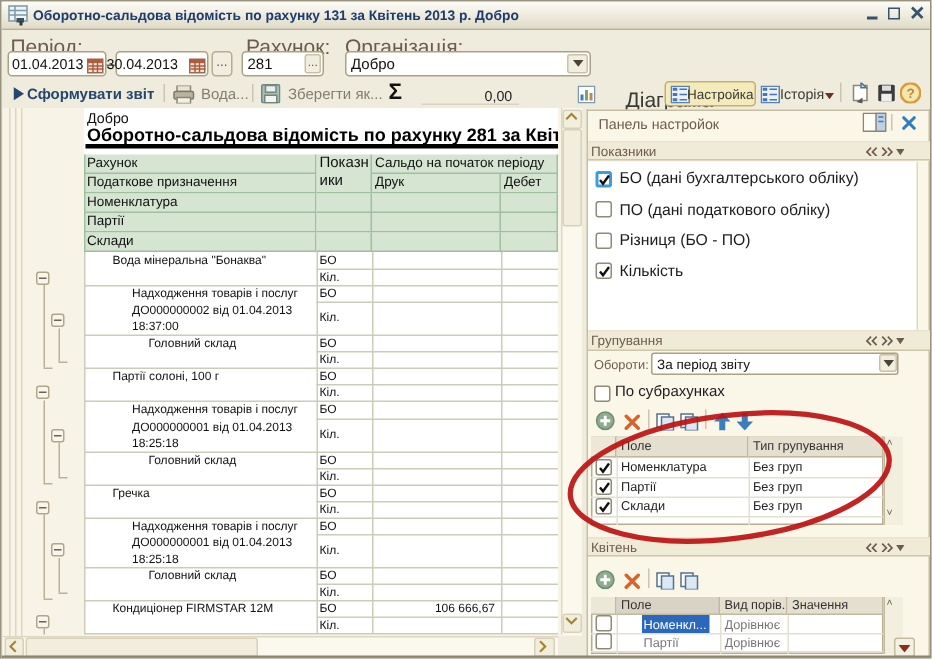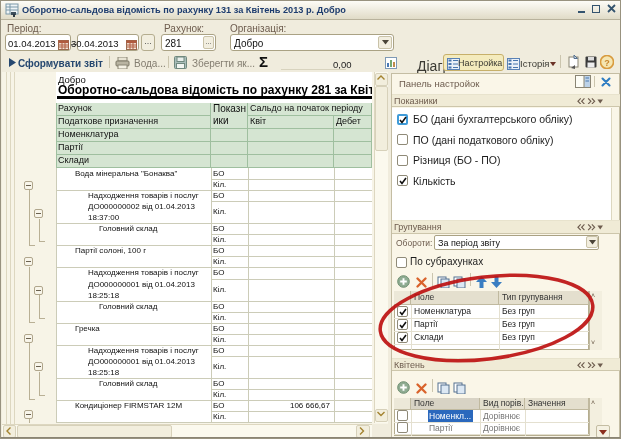--- a/index.html
+++ b/index.html
@@ -1,19 +1,19 @@
 <!DOCTYPE html>
 <html><head><meta charset="utf-8"><style>
 
 *{margin:0;padding:0;box-sizing:border-box}
 html,body{width:621px;height:439px;overflow:hidden}
 body{font-family:"Liberation Sans",sans-serif;background:#f0ecdd;position:relative;
 border:1px solid #98927f}
 .ab{position:absolute}
-.lbl{color:#6d5c4e;font-size:10px;white-space:nowrap}
+.lbl{color:#6d5c4e;font-size:14px;white-space:nowrap}
 .inp{background:#fff;border:1px solid #aaa284;border-radius:3px}
 .btn{background:#f2eedf;border:1px solid #b5ad8f;border-radius:3px}
 .vline{background:#cbc5ae;width:1px}
 
 </style></head><body>
 <div class="ab" style="left:0;top:0;width:619px;height:19px;background:linear-gradient(#fdfcf7,#e0dbc7);border-bottom:1px solid #b8b29c"></div>
 <svg class="ab" style="left:4px;top:2px" width="15" height="15" viewBox="0 0 15 15">
     <rect x="1" y="1" width="12" height="10" fill="#eef4f6" stroke="#7b98a8"></rect>
     <line x1="1" y1="4" x2="13" y2="4" stroke="#7b98a8"></line>
     <line x1="1" y1="7" x2="13" y2="7" stroke="#7b98a8"></line>
@@ -73,21 +73,21 @@
   </svg>
 <div class="ab" style="left:133px;top:57px;font-size:10px;color:#837d70;white-space:nowrap">Вода...</div>
 <div class="ab vline" style="left:167px;top:55px;height:12px"></div>
 <svg class="ab" style="left:173px;top:55px" width="13" height="13" viewBox="0 0 13 13">
     <rect x="0.5" y="0.5" width="12" height="12" rx="1" fill="#a9bdb9" stroke="#70897f"></rect>
     <rect x="3" y="1" width="7" height="4.5" fill="#e8efec" stroke="#70897f"></rect>
     <rect x="2.5" y="7.5" width="8" height="5" fill="#f2f5f1" stroke="#70897f"></rect>
   </svg>
 <div class="ab" style="left:191px;top:57px;font-size:10px;color:#837d70;white-space:nowrap">Зберегти як...</div>
 <div class="ab" style="left:258px;top:52px;font-size:15px;font-weight:bold;color:#111">Σ</div>
-<div class="ab" style="left:332px;top:57.5px;font-size:9.5px;color:#222">0,00</div>
+<div class="ab" style="left:322px;top:57.5px;font-size:9.5px;color:#222">0,00</div>
 <div class="ab" style="left:280px;top:68px;width:65px;height:1px;background:#d8d3be"></div>
 <svg class="ab" style="left:384px;top:56px" width="12" height="12" viewBox="0 0 12 12">
     <rect x="0.5" y="0.5" width="11" height="11" fill="#fff" stroke="#7e99b5"></rect>
     <rect x="2" y="6" width="2" height="4" fill="#4a7ab5"></rect>
     <rect x="5" y="3" width="2" height="7" fill="#74a870"></rect>
     <rect x="8" y="5" width="2" height="5" fill="#c08a4a"></rect>
   </svg>
 <div class="ab" style="left:416px;top:57px;font-size:14px;color:#3b3a33;white-space:nowrap">Діаграма</div>
 <div class="ab" style="left:441.5px;top:52.5px;width:61px;height:17.5px;background:#f4ebbd;border:1px solid #c7b06a;border-radius:3px"></div>
 <div class="ab" style="left:445.5px;top:55px;width:13px;height:12px"><svg width="13" height="12" viewBox="0 0 13 12">
@@ -139,21 +139,21 @@
 <div class="ab" style="left:55px;top:101.5px;width:155px;height:13.060000000000002px;background:#d5e5d2;border-right:1px solid #9fbf9f;border-bottom:1px solid #9fbf9f;font-size:9px;color:#111;padding-left:2px;white-space:nowrap;overflow:hidden;line-height:10px">Рахунок</div>
 <div class="ab" style="left:55px;top:114.56px;width:155px;height:13.060000000000002px;background:#d5e5d2;border-right:1px solid #9fbf9f;border-bottom:1px solid #9fbf9f;font-size:9px;color:#111;padding-left:2px;white-space:nowrap;overflow:hidden;line-height:10px">Податкове призначення</div>
 <div class="ab" style="left:55px;top:127.62px;width:155px;height:13.060000000000002px;background:#d5e5d2;border-right:1px solid #9fbf9f;border-bottom:1px solid #9fbf9f;font-size:9px;color:#111;padding-left:2px;white-space:nowrap;overflow:hidden;line-height:10px">Номенклатура</div>
 <div class="ab" style="left:55px;top:140.68px;width:155px;height:13.060000000000002px;background:#d5e5d2;border-right:1px solid #9fbf9f;border-bottom:1px solid #9fbf9f;font-size:9px;color:#111;padding-left:2px;white-space:nowrap;overflow:hidden;line-height:10px">Партії</div>
 <div class="ab" style="left:55px;top:153.74px;width:155px;height:13.060000000000002px;background:#d5e5d2;border-right:1px solid #9fbf9f;border-bottom:1px solid #9fbf9f;font-size:9px;color:#111;padding-left:2px;white-space:nowrap;overflow:hidden;line-height:10px">Склади</div>
 <div class="ab" style="left:210px;top:101.5px;width:37px;height:26.120000000000005px;background:#d5e5d2;border-right:1px solid #9fbf9f;border-bottom:1px solid #9fbf9f;font-size:10px;color:#111;padding-left:2px;line-height:12px">Показн ики</div>
 <div class="ab" style="left:210px;top:127.62px;width:37px;height:13.060000000000002px;background:#d5e5d2;border-right:1px solid #9fbf9f;border-bottom:1px solid #9fbf9f;font-size:9px;color:#111;padding-left:2px;white-space:nowrap;overflow:hidden;line-height:10px"></div>
 <div class="ab" style="left:210px;top:140.68px;width:37px;height:13.060000000000002px;background:#d5e5d2;border-right:1px solid #9fbf9f;border-bottom:1px solid #9fbf9f;font-size:9px;color:#111;padding-left:2px;white-space:nowrap;overflow:hidden;line-height:10px"></div>
 <div class="ab" style="left:210px;top:153.74px;width:37px;height:13.060000000000002px;background:#d5e5d2;border-right:1px solid #9fbf9f;border-bottom:1px solid #9fbf9f;font-size:9px;color:#111;padding-left:2px;white-space:nowrap;overflow:hidden;line-height:10px"></div>
 <div class="ab" style="left:247px;top:101.5px;width:124px;height:13.060000000000002px;background:#d5e5d2;border-right:1px solid #9fbf9f;border-bottom:1px solid #9fbf9f;font-size:9px;color:#111;padding-left:2px;white-space:nowrap;overflow:hidden;line-height:10px">Сальдо на початок періоду</div>
-<div class="ab" style="left:247px;top:114.56px;width:86px;height:13.060000000000002px;background:#d5e5d2;border-right:1px solid #9fbf9f;border-bottom:1px solid #9fbf9f;font-size:9px;color:#111;padding-left:2px;white-space:nowrap;overflow:hidden;line-height:10px">Квіт</div>
+<div class="ab" style="left:247px;top:114.56px;width:86px;height:13.060000000000002px;background:#d5e5d2;border-right:1px solid #9fbf9f;border-bottom:1px solid #9fbf9f;font-size:9px;color:#111;padding-left:2px;white-space:nowrap;overflow:hidden;line-height:10px">Друк</div>
 <div class="ab" style="left:333px;top:114.56px;width:38px;height:13.060000000000002px;background:#d5e5d2;border-right:1px solid #9fbf9f;border-bottom:1px solid #9fbf9f;font-size:9px;color:#111;padding-left:2px;white-space:nowrap;overflow:hidden;line-height:10px">Дебет</div>
 <div class="ab" style="left:247px;top:127.62px;width:86px;height:13.060000000000002px;background:#d5e5d2;border-right:1px solid #9fbf9f;border-bottom:1px solid #9fbf9f;font-size:9px;color:#111;padding-left:2px;white-space:nowrap;overflow:hidden;line-height:10px"></div>
 <div class="ab" style="left:333px;top:127.62px;width:38px;height:13.060000000000002px;background:#d5e5d2;border-right:1px solid #9fbf9f;border-bottom:1px solid #9fbf9f;font-size:9px;color:#111;padding-left:2px;white-space:nowrap;overflow:hidden;line-height:10px"></div>
 <div class="ab" style="left:247px;top:140.68px;width:86px;height:13.060000000000002px;background:#d5e5d2;border-right:1px solid #9fbf9f;border-bottom:1px solid #9fbf9f;font-size:9px;color:#111;padding-left:2px;white-space:nowrap;overflow:hidden;line-height:10px"></div>
 <div class="ab" style="left:333px;top:140.68px;width:38px;height:13.060000000000002px;background:#d5e5d2;border-right:1px solid #9fbf9f;border-bottom:1px solid #9fbf9f;font-size:9px;color:#111;padding-left:2px;white-space:nowrap;overflow:hidden;line-height:10px"></div>
 <div class="ab" style="left:247px;top:153.74px;width:86px;height:13.060000000000002px;background:#d5e5d2;border-right:1px solid #9fbf9f;border-bottom:1px solid #9fbf9f;font-size:9px;color:#111;padding-left:2px;white-space:nowrap;overflow:hidden;line-height:10px"></div>
 <div class="ab" style="left:333px;top:153.74px;width:38px;height:13.060000000000002px;background:#d5e5d2;border-right:1px solid #9fbf9f;border-bottom:1px solid #9fbf9f;font-size:9px;color:#111;padding-left:2px;white-space:nowrap;overflow:hidden;line-height:10px"></div>
 <div class="ab" style="left:55px;top:101.5px;width:1px;height:65.30000000000001px;background:#9fbf9f"></div>
 <div class="ab" style="left:74px;top:166.8px;height:11.07px;line-height:11.07px;font-size:8px;color:#111;white-space:nowrap">Вода мінеральна "Бонаква"</div>
 <div class="ab" style="left:212px;top:166.8px;height:11.07px;line-height:11.07px;font-size:8px;color:#111">БО</div>

